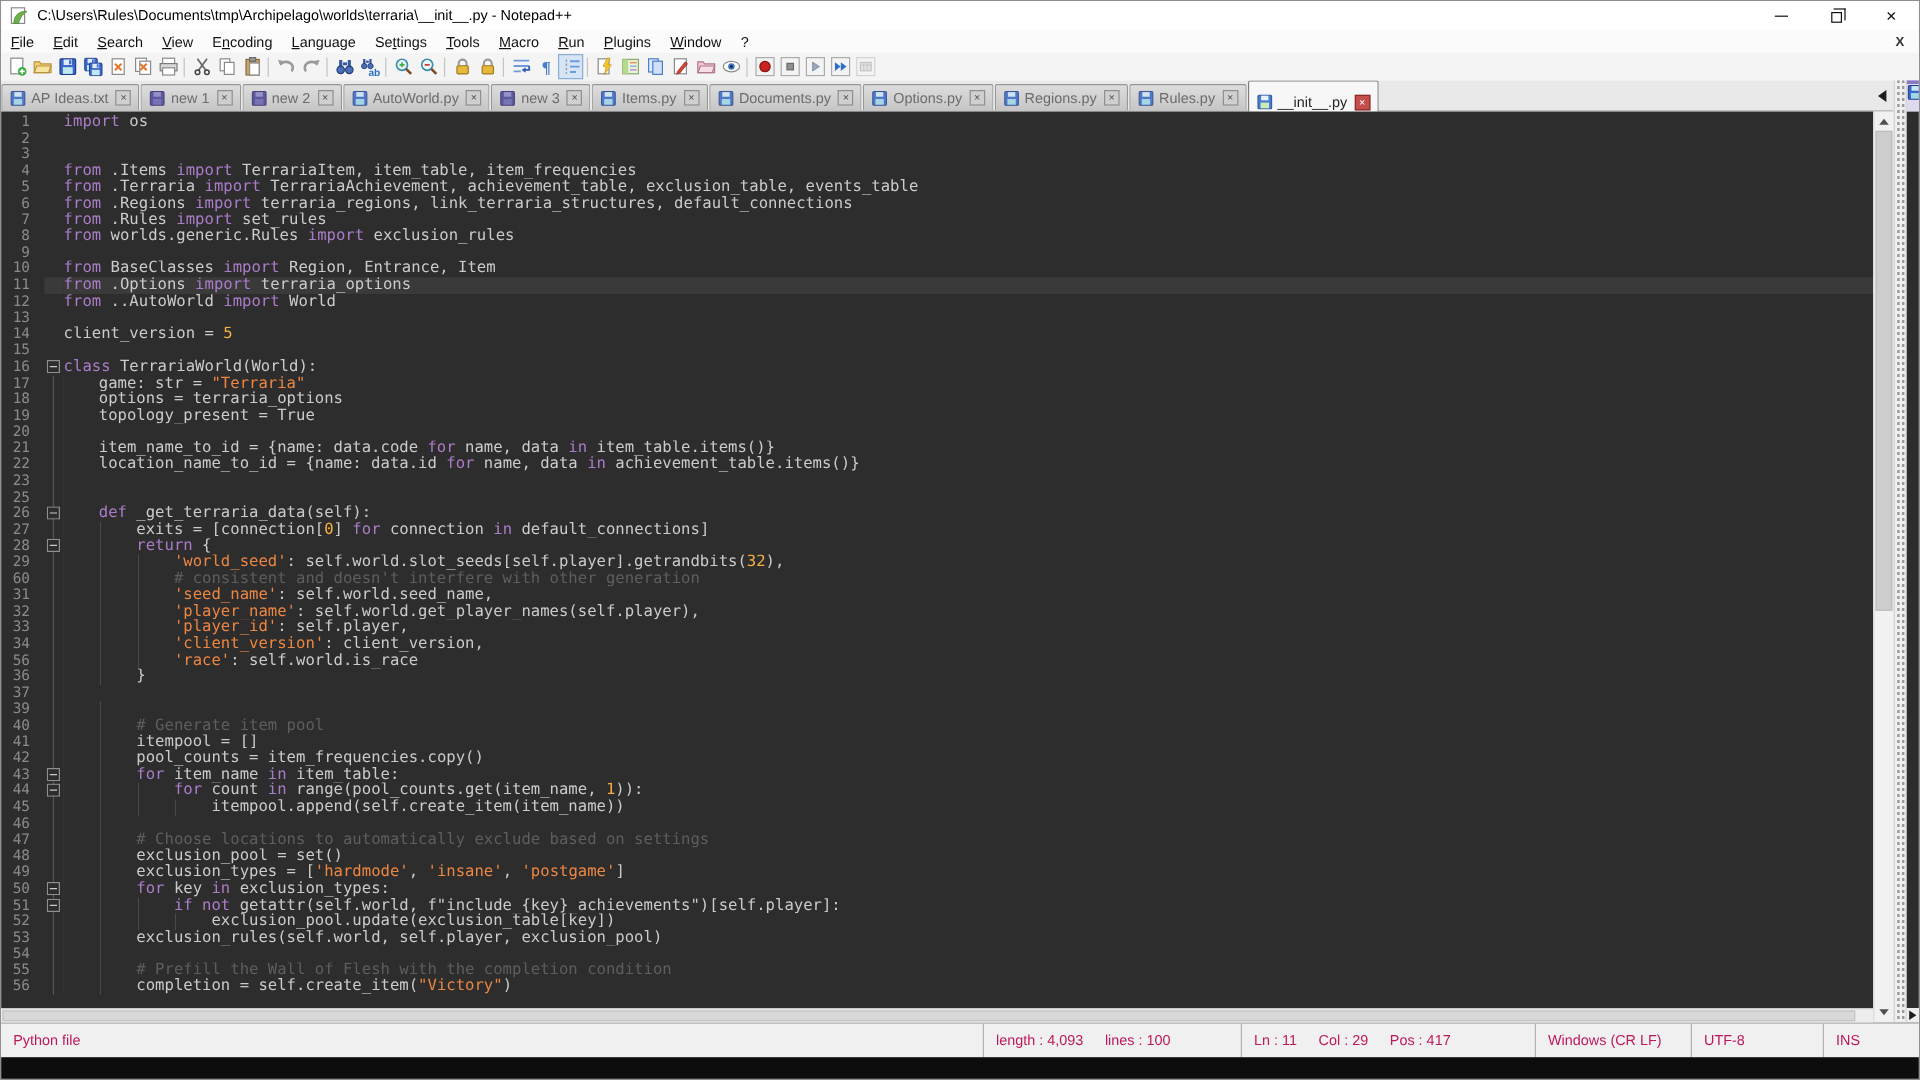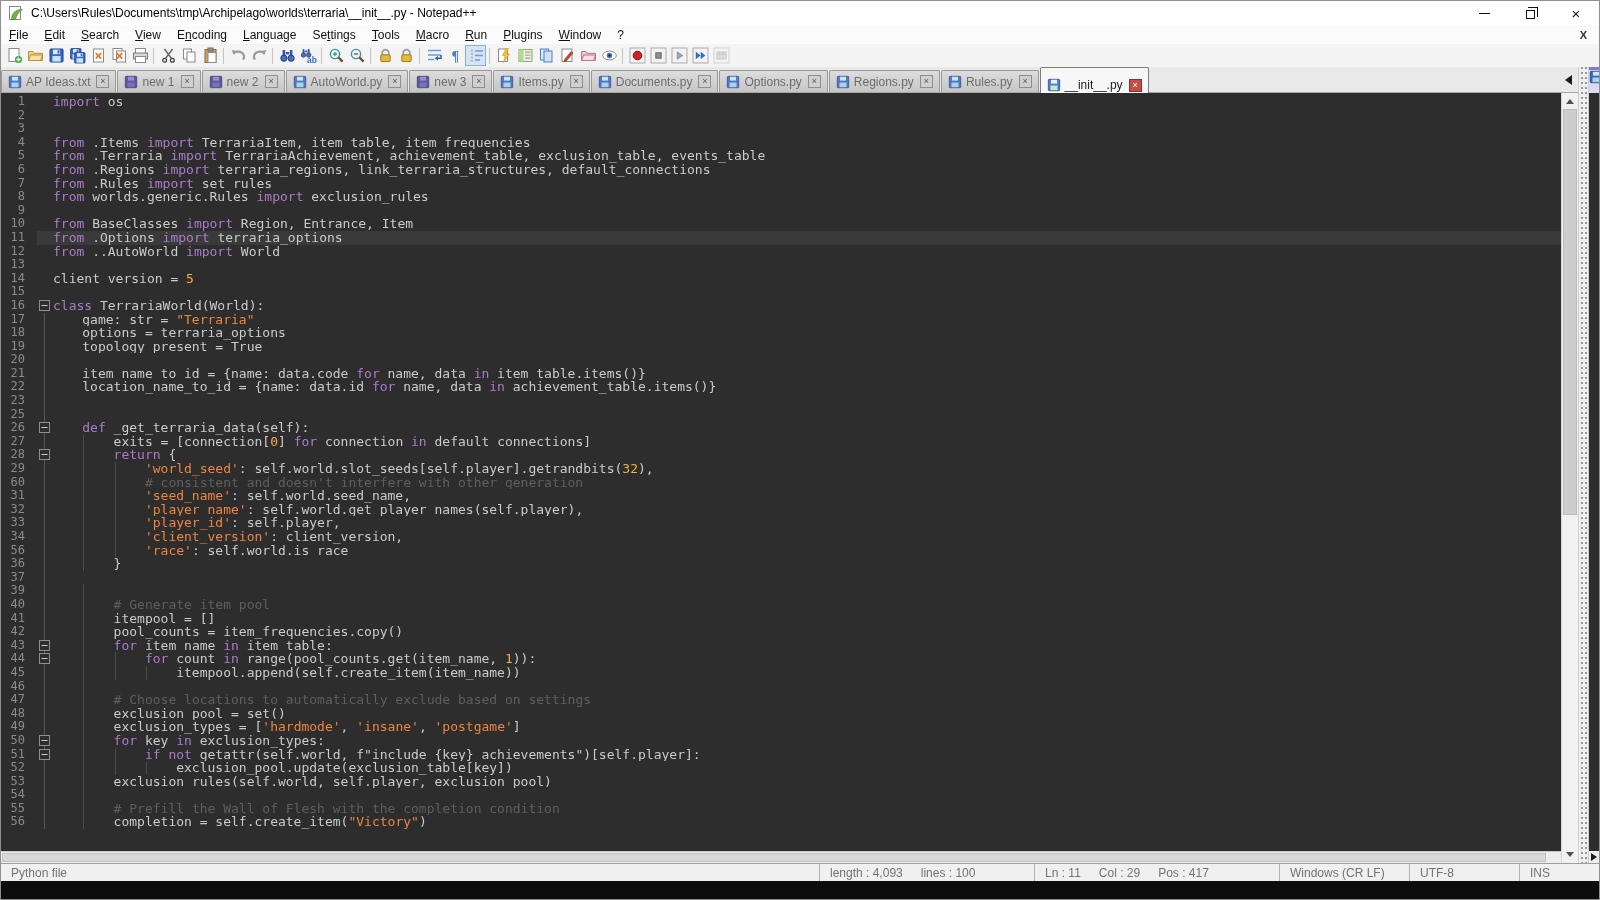--- a/index.html
+++ b/index.html
@@ -82,22 +82,22 @@
   .splitter{width:11px;flex:none;background-color:#efefef;border-left:1px solid #cfcfcf;border-right:1px solid #cfcfcf;
     background-image:repeating-linear-gradient(#9a9a9a 0 2px,transparent 2px 5px),repeating-linear-gradient(#9a9a9a 0 2px,transparent 2px 5px);
     background-size:2px 100%,2px 100%;background-position:2px 0,6px 0;background-repeat:no-repeat}
   .sliver{width:10px;flex:none;display:flex;flex-direction:column}
   .sliver-tab{height:26px;background:#dddaf0;border-top:3px solid #8a78c0;overflow:hidden;flex:none}
   .sliver-editor{flex:1;background:var(--editor-bg,#2d2d2d)}
   .sliver-hscroll{height:12px;background:#ededed;display:flex;align-items:center;justify-content:center;flex:none}
   .tri-right{width:0;height:0;border:4px solid transparent;border-left:6px solid #1c1c1c;margin-left:3px}
 
   
-  .statusbar{height:18px;background:#f0f0f0;border-top:1px solid #9f9f9f;display:flex;align-items:center;
-    font-size:12px;color:#737373;flex:none}
+  .statusbar{height:29px;background:#f0f0f0;border-top:1px solid #9f9f9f;display:flex;align-items:center;
+    font-size:12px;color:#be185d;flex:none}
   .sb-sec{height:100%;display:flex;align-items:center;padding:0 10px;border-left:1px solid #b2b2b2;gap:18px;white-space:nowrap;overflow:hidden}
   .sb-doctype{flex:1;border-left:none}
   .bottom-strip{height:18px;background:#0d0d0d;flex:none}
 </style>
 </head>
 <body>
 
 <div class="win">
 
   <div class="titlebar">

